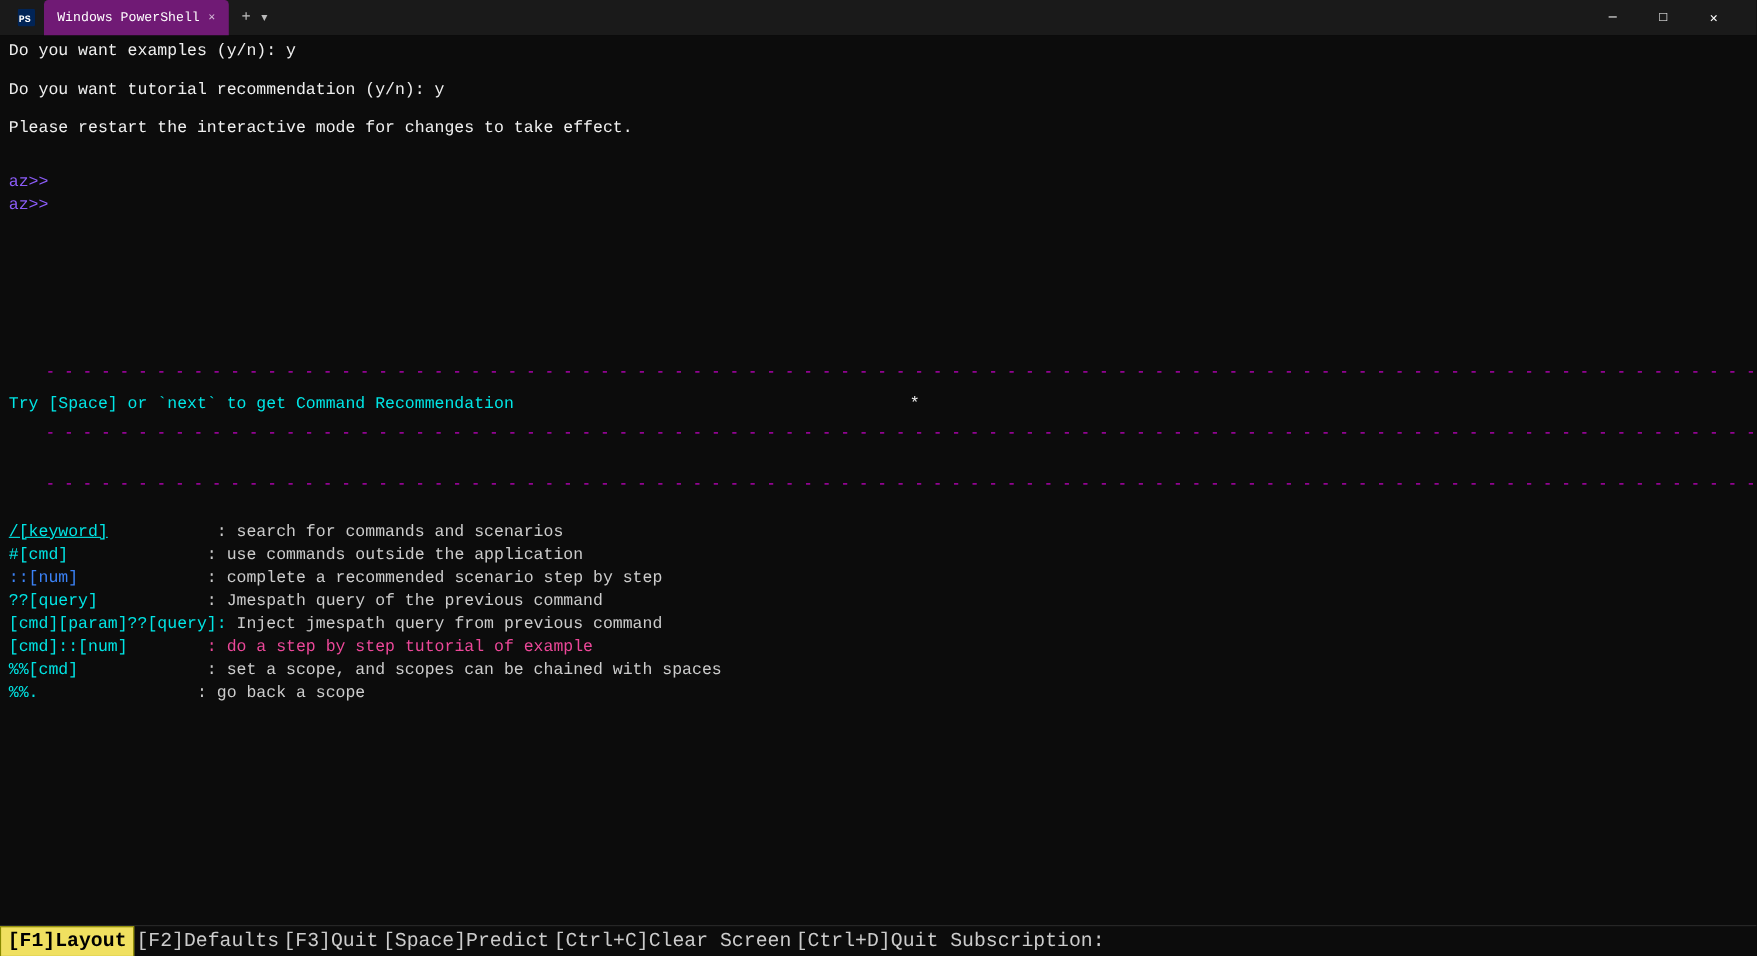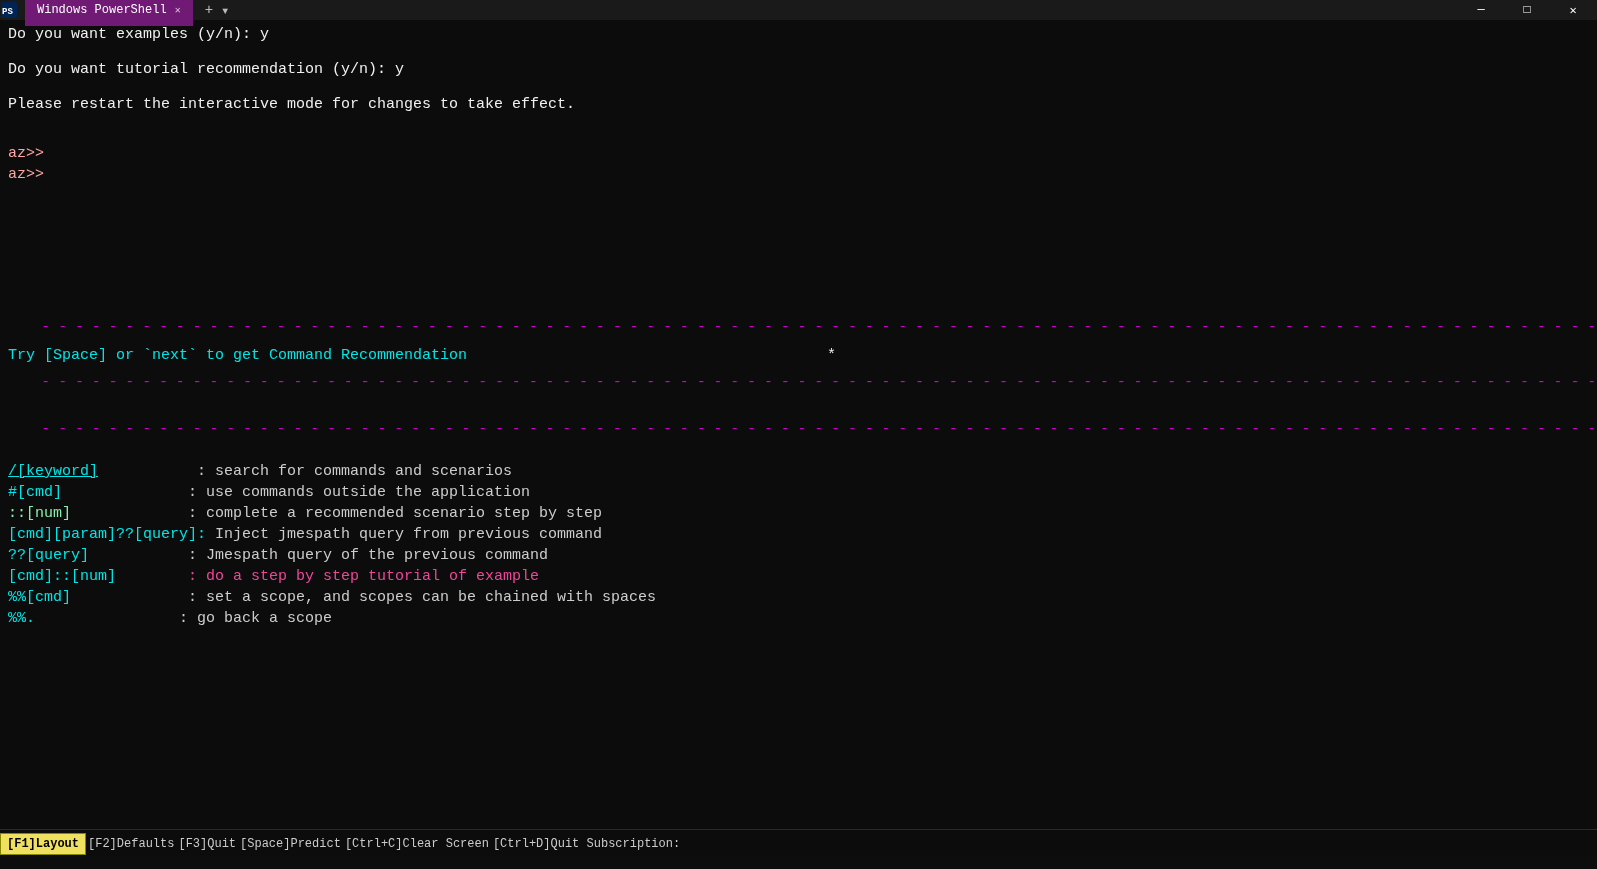--- a/index.html
+++ b/index.html
@@ -14,22 +14,22 @@
       background: #0d0d0d;
       font-family: 'Courier New', Courier, monospace;
       overflow: hidden;
     }
 
     
     .title-bar {
       display: flex;
       align-items: center;
       background: #1a1a1a;
-      height: 20px;
-      padding: 0 1px;
+      height: 32px;
+      padding: 0 16px;
       user-select: none;
       text-align: center;
     }
 
     .title-bar-left {
       display: flex;
       align-items: center;
       flex: 1;
     }
 
@@ -107,21 +107,21 @@
 
     .terminal-line {
       white-space: pre;
     }
 
     .text-white {
       color: #f0f0f0;
     }
 
     .text-magenta {
-      color: #fca5a5;
+      color: #8b5cf6;
     }
 
     .text-cyan {
       color: #00e5e5;
     }
 
     .dashed-line {
       color: #d000d0;
       letter-spacing: 0px;
     }
@@ -131,21 +131,21 @@
     }
 
     
     .status-bar {
       height: 28px;
       background: #0c0c0c;
       display: flex;
       align-items: center;
       padding: 0 0;
       font-family: 'Courier New', Courier, monospace;
-      font-size: 12px;
+      font-size: 18px;
       color: #cccccc;
       border-top: 1px solid #2a2a2a;
     }
 
     .status-f1 {
       background: #f0e060;
       color: #000000;
       padding: 3px 6px;
       font-weight: bold;
       border: 1px solid #888800;
@@ -217,23 +217,23 @@
   </div>
   <div class="spacer"></div>
 
   <div class="terminal-line dashed-line" style="color:#d000d0; font-size:14px; line-height:0.8;">
     <span>- - - - - - - - - - - - - - - - - - - - - - - - - - - - - - - - - - - - - - - - - - - - - - - - - - - - - - - - - - - - - - - - - - - - - - - - - - - - - - - - - - - - - - - - - - - - - - - - - - - - - - - - - - - - - - - - - - - - - - - - - - - - - - - - - - - - - - - - - - - - - - - - - - - - - - - - - - - - - -</span>
   </div>
   <div class="spacer"></div>
 
   <div class="terminal-line text-cyan"><span style="color:#00e5e5;text-decoration:underline;">/[keyword]</span><span style="color:#cccccc;">           : search for commands and scenarios</span></div>
   <div class="terminal-line"><span style="color:#00e5e5;">#[cmd]</span><span style="color:#cccccc;">              : use commands outside the application</span></div>
-  <div class="terminal-line"><span style="color:#86efac;">::[num]</span><span style="color:#cccccc;">             : complete a recommended scenario step by step</span></div>
+  <div class="terminal-line"><span style="color:#3b82f6;">::[num]</span><span style="color:#cccccc;">             : complete a recommended scenario step by step</span></div>
+  <div class="terminal-line"><span style="color:#00e5e5;">??[query]</span><span style="color:#cccccc;">           : Jmespath query of the previous command</span></div>
   <div class="terminal-line"><span style="color:#00e5e5;">[cmd][param]??[query]:</span><span style="color:#cccccc;"> Inject jmespath query from previous command</span></div>
-  <div class="terminal-line"><span style="color:#00e5e5;">??[query]</span><span style="color:#cccccc;">           : Jmespath query of the previous command</span></div>
   <div class="terminal-line"><span style="color:#00e5e5;">[cmd]::[num]</span><span style="color:#ec4899;">        : do a step by step tutorial of example</span></div>
   <div class="terminal-line"><span style="color:#00e5e5;">%%[cmd]</span><span style="color:#cccccc;">             : set a scope, and scopes can be chained with spaces</span></div>
   <div class="terminal-line"><span style="color:#00e5e5;">%%.</span><span style="color:#cccccc;">                : go back a scope</span></div>
 </div>
 
 <div class="status-bar">
   <span class="status-f1">[F1]Layout</span>
   <span class="status-item">[F2]Defaults</span>
   <span class="status-item">[F3]Quit</span>
   <span class="status-item">[Space]Predict</span>

